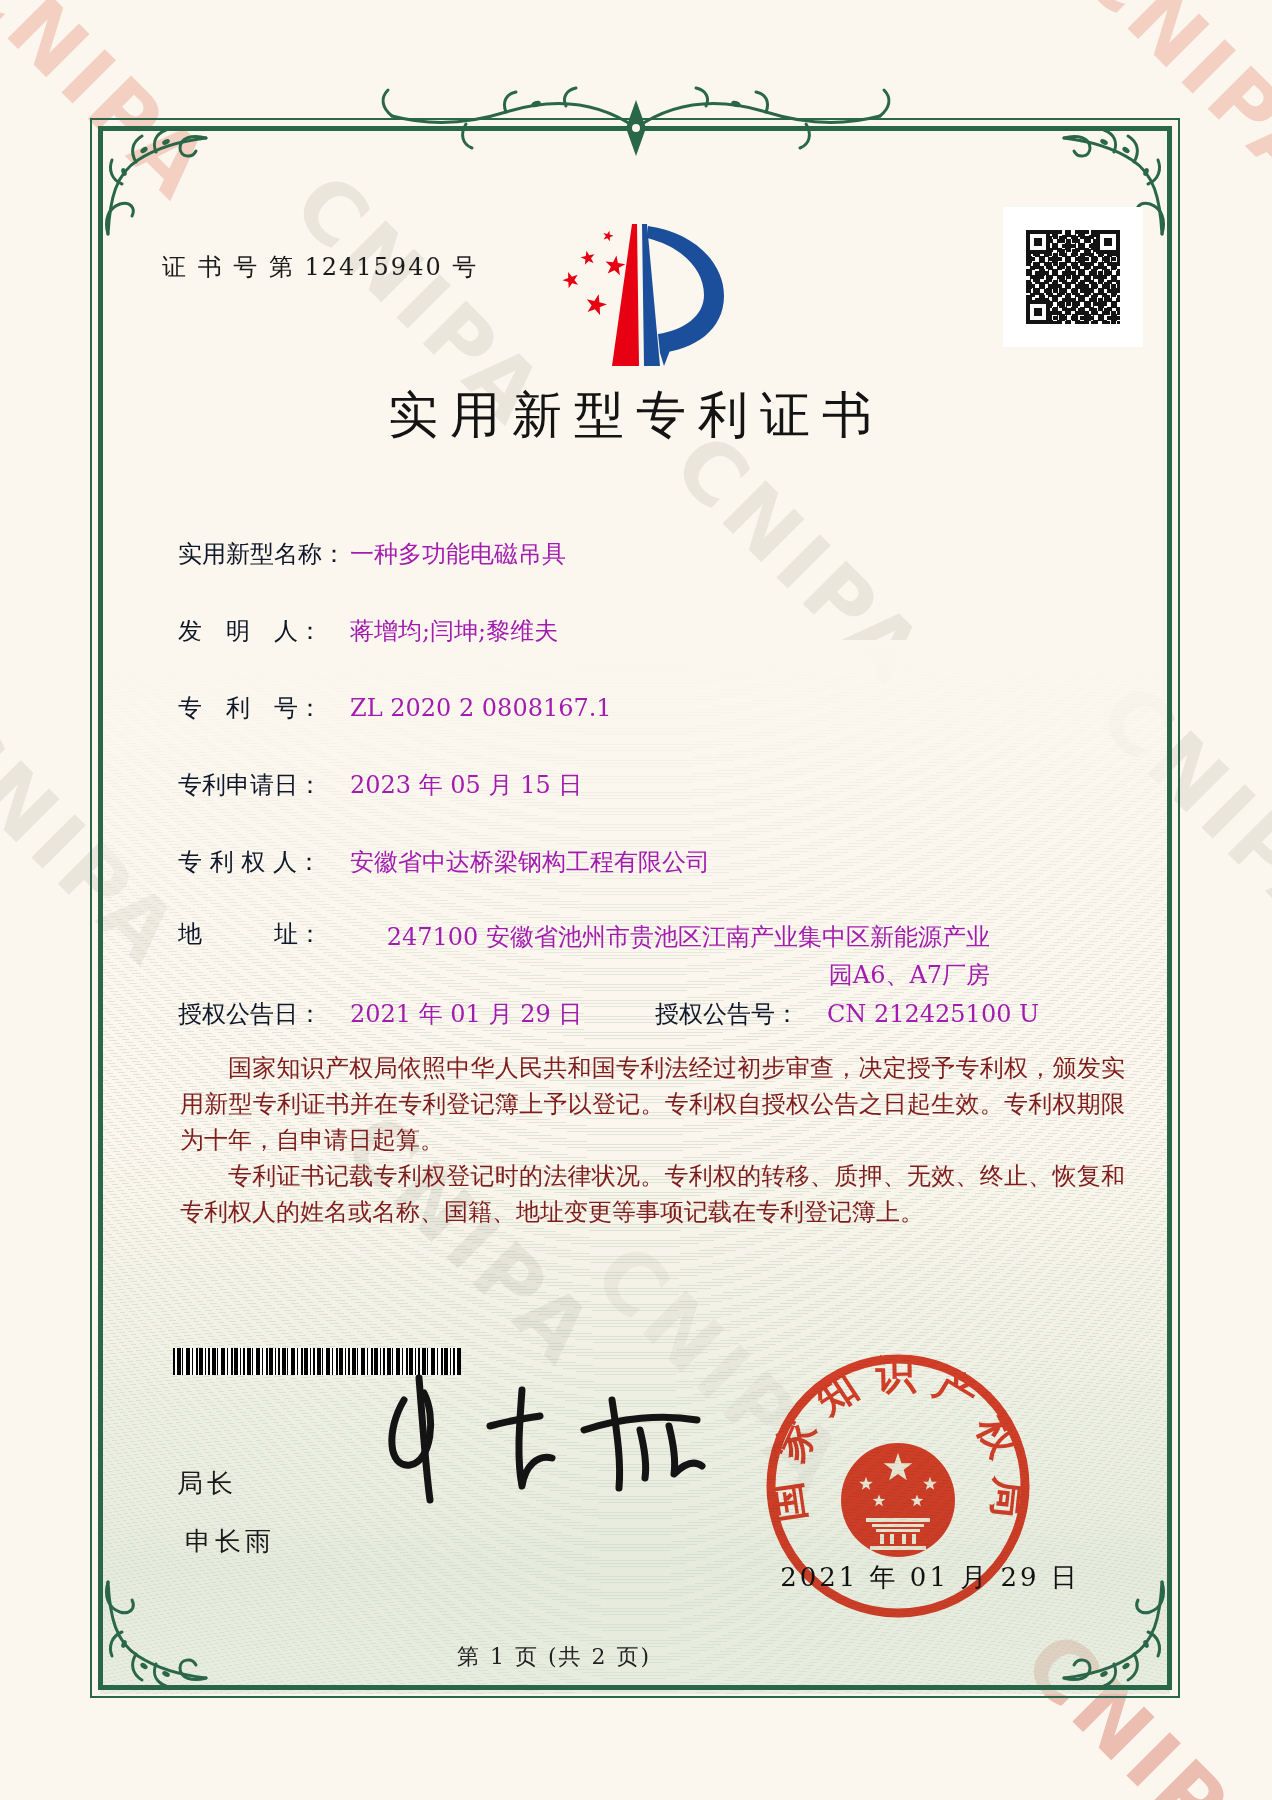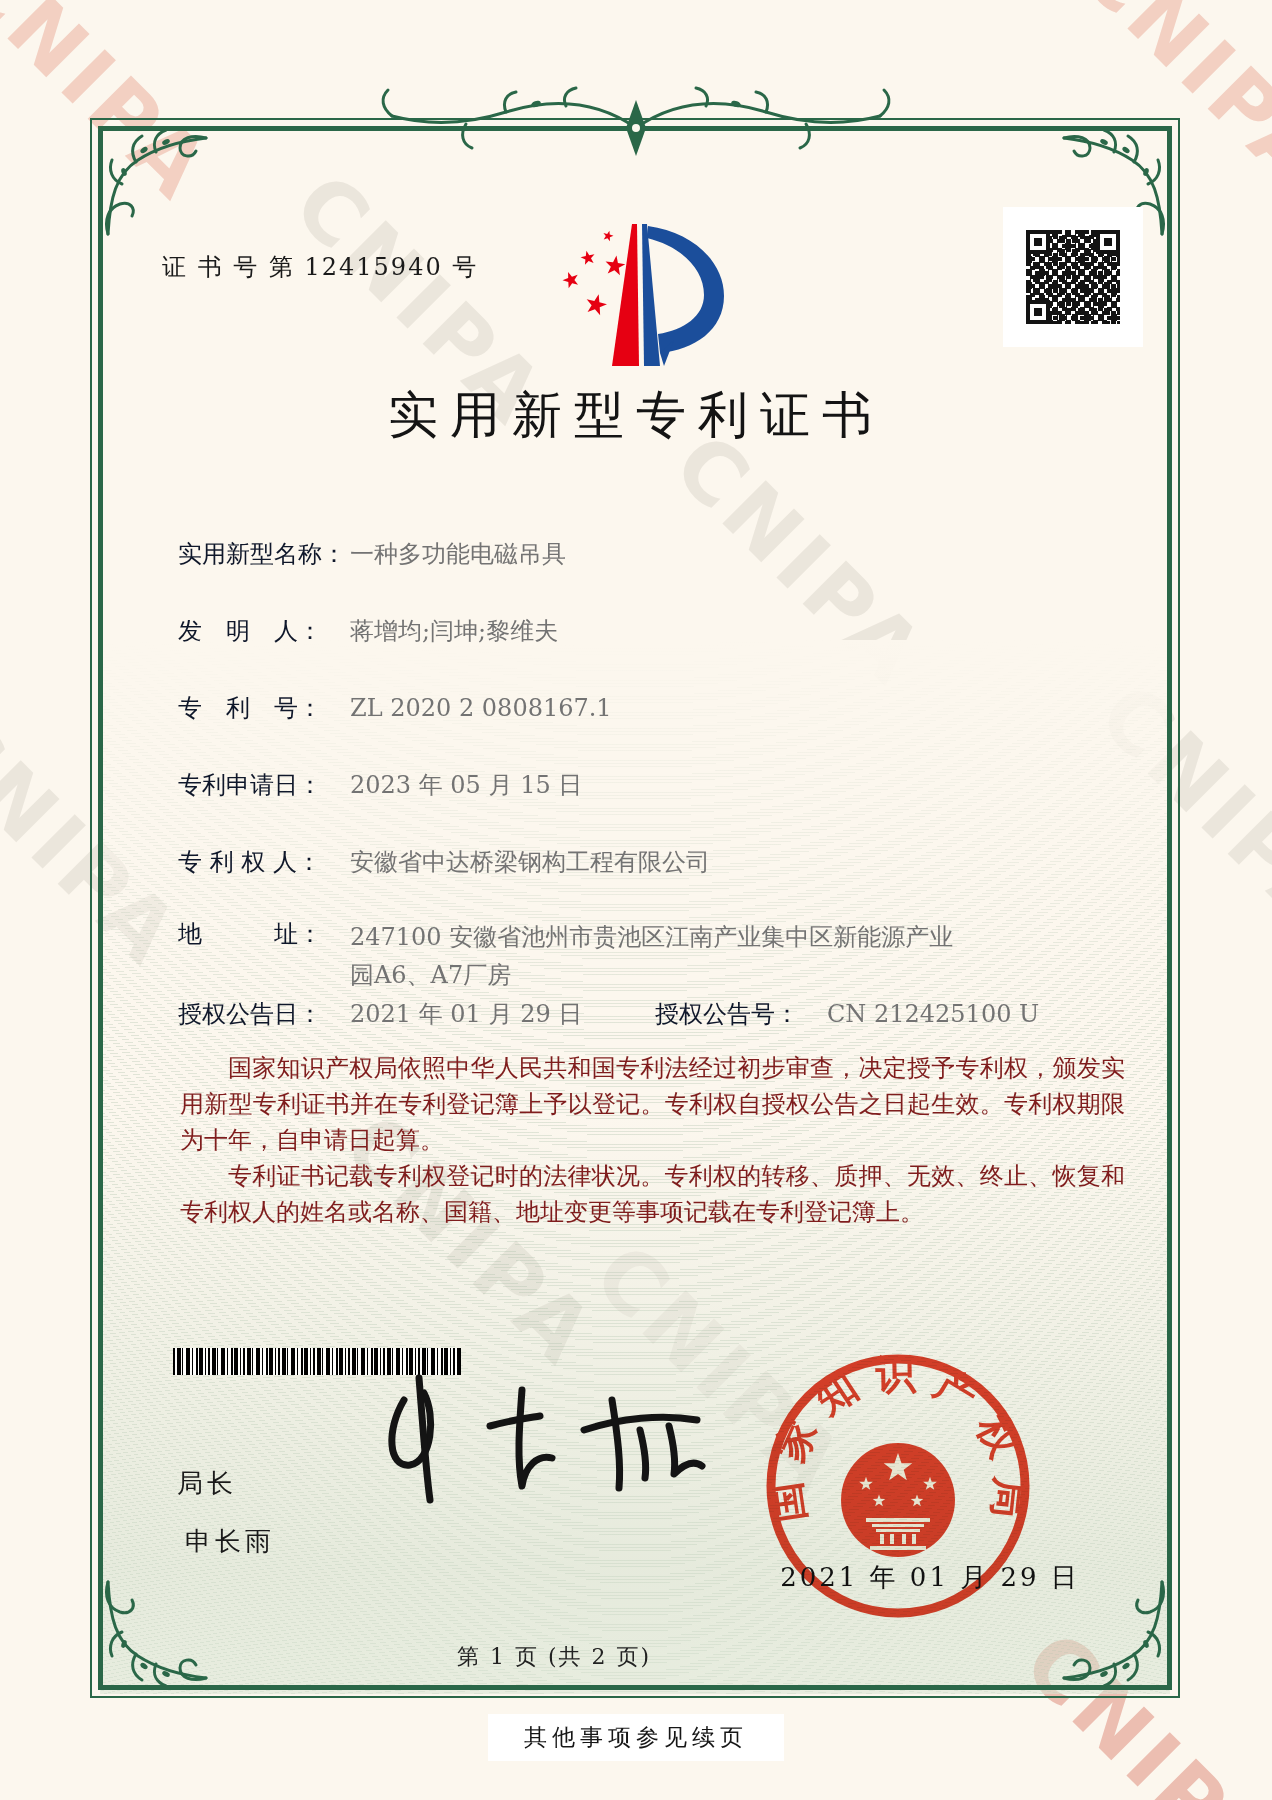--- a/index.html
+++ b/index.html
@@ -44,23 +44,23 @@
   .qf{position:absolute;width:16px;height:16px;border:4px solid #131313;background:#fff;}
   .qf::after{content:"";position:absolute;left:4px;top:4px;width:8px;height:8px;background:#131313;}
   .qf.tl{left:0;top:0;} .qf.tr{right:0;top:0;} .qf.bl{left:0;bottom:0;}
   .title{
     position:absolute;left:0;top:382px;width:1272px;text-align:center;
     font-size:50px;font-weight:normal;letter-spacing:12px;color:#141414;
   }
   
   .field-row{position:absolute;left:178px;font-size:24px;white-space:nowrap;}
   .flabel{display:inline-block;width:172px;color:#0f172a;}
-  .fvalue{color:#737373;}
+  .fvalue{color:#a21caf;}
   .addr-val{display:inline-block;vertical-align:top;white-space:normal;width:640px;line-height:38px;}
-  .addr-val span{display:block;}
+  .addr-val span{display:block;text-align:right;}
   .grant-right{left:655px;}
   
   .body-text{position:absolute;left:180px;top:1050px;width:945px;
     font-size:24px;line-height:36px;text-align:justify;color:#7f1d1d;}
   .body-text p{margin:0;text-indent:2em;}
   
   .barcode{position:absolute;left:173px;top:1348px;width:288px;height:27px;
     background:
       repeating-linear-gradient(90deg,
         #000 0 2px, rgba(0,0,0,0) 2px 4px,
@@ -279,15 +279,14 @@
           <rect x="4" y="0" width="4" height="10"></rect>
           <rect x="14" y="0" width="4" height="10"></rect>
           <rect x="-28" y="12" width="56" height="4"></rect>
         </g>
       </g>
     </g>
   </svg>
   <div class="seal-date">2021 年 01 月 29 日</div>
 
   <div class="page-info">第 1 页 (共 2 页)</div>
-  <div class="note">其他事项参见续页</div>
 
 </div>
 
 </body></html>

